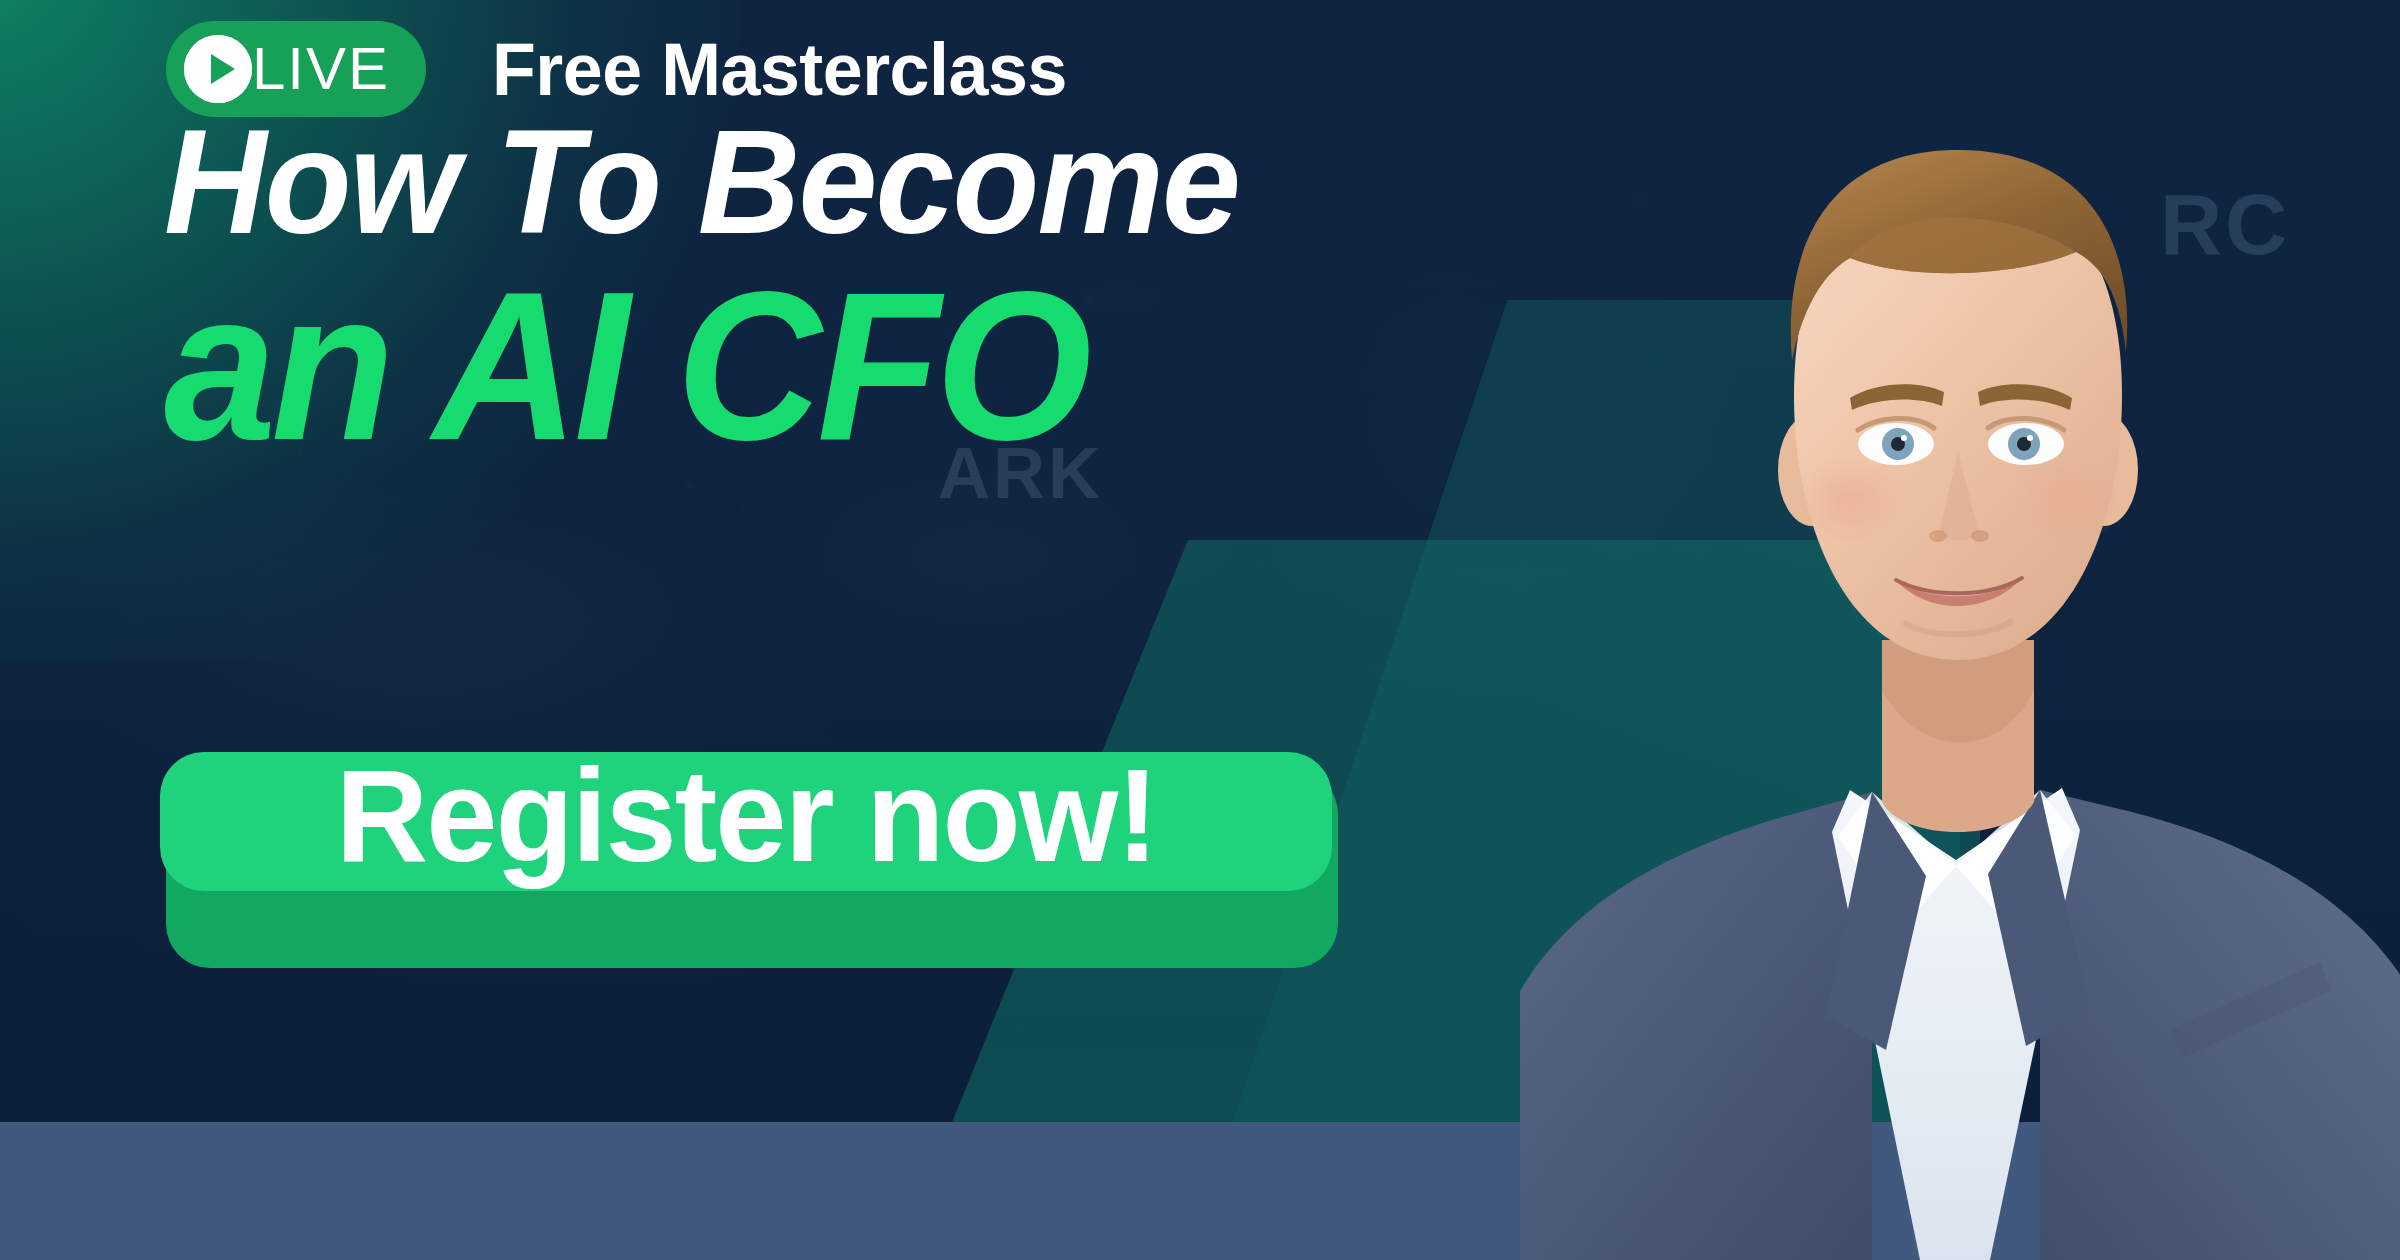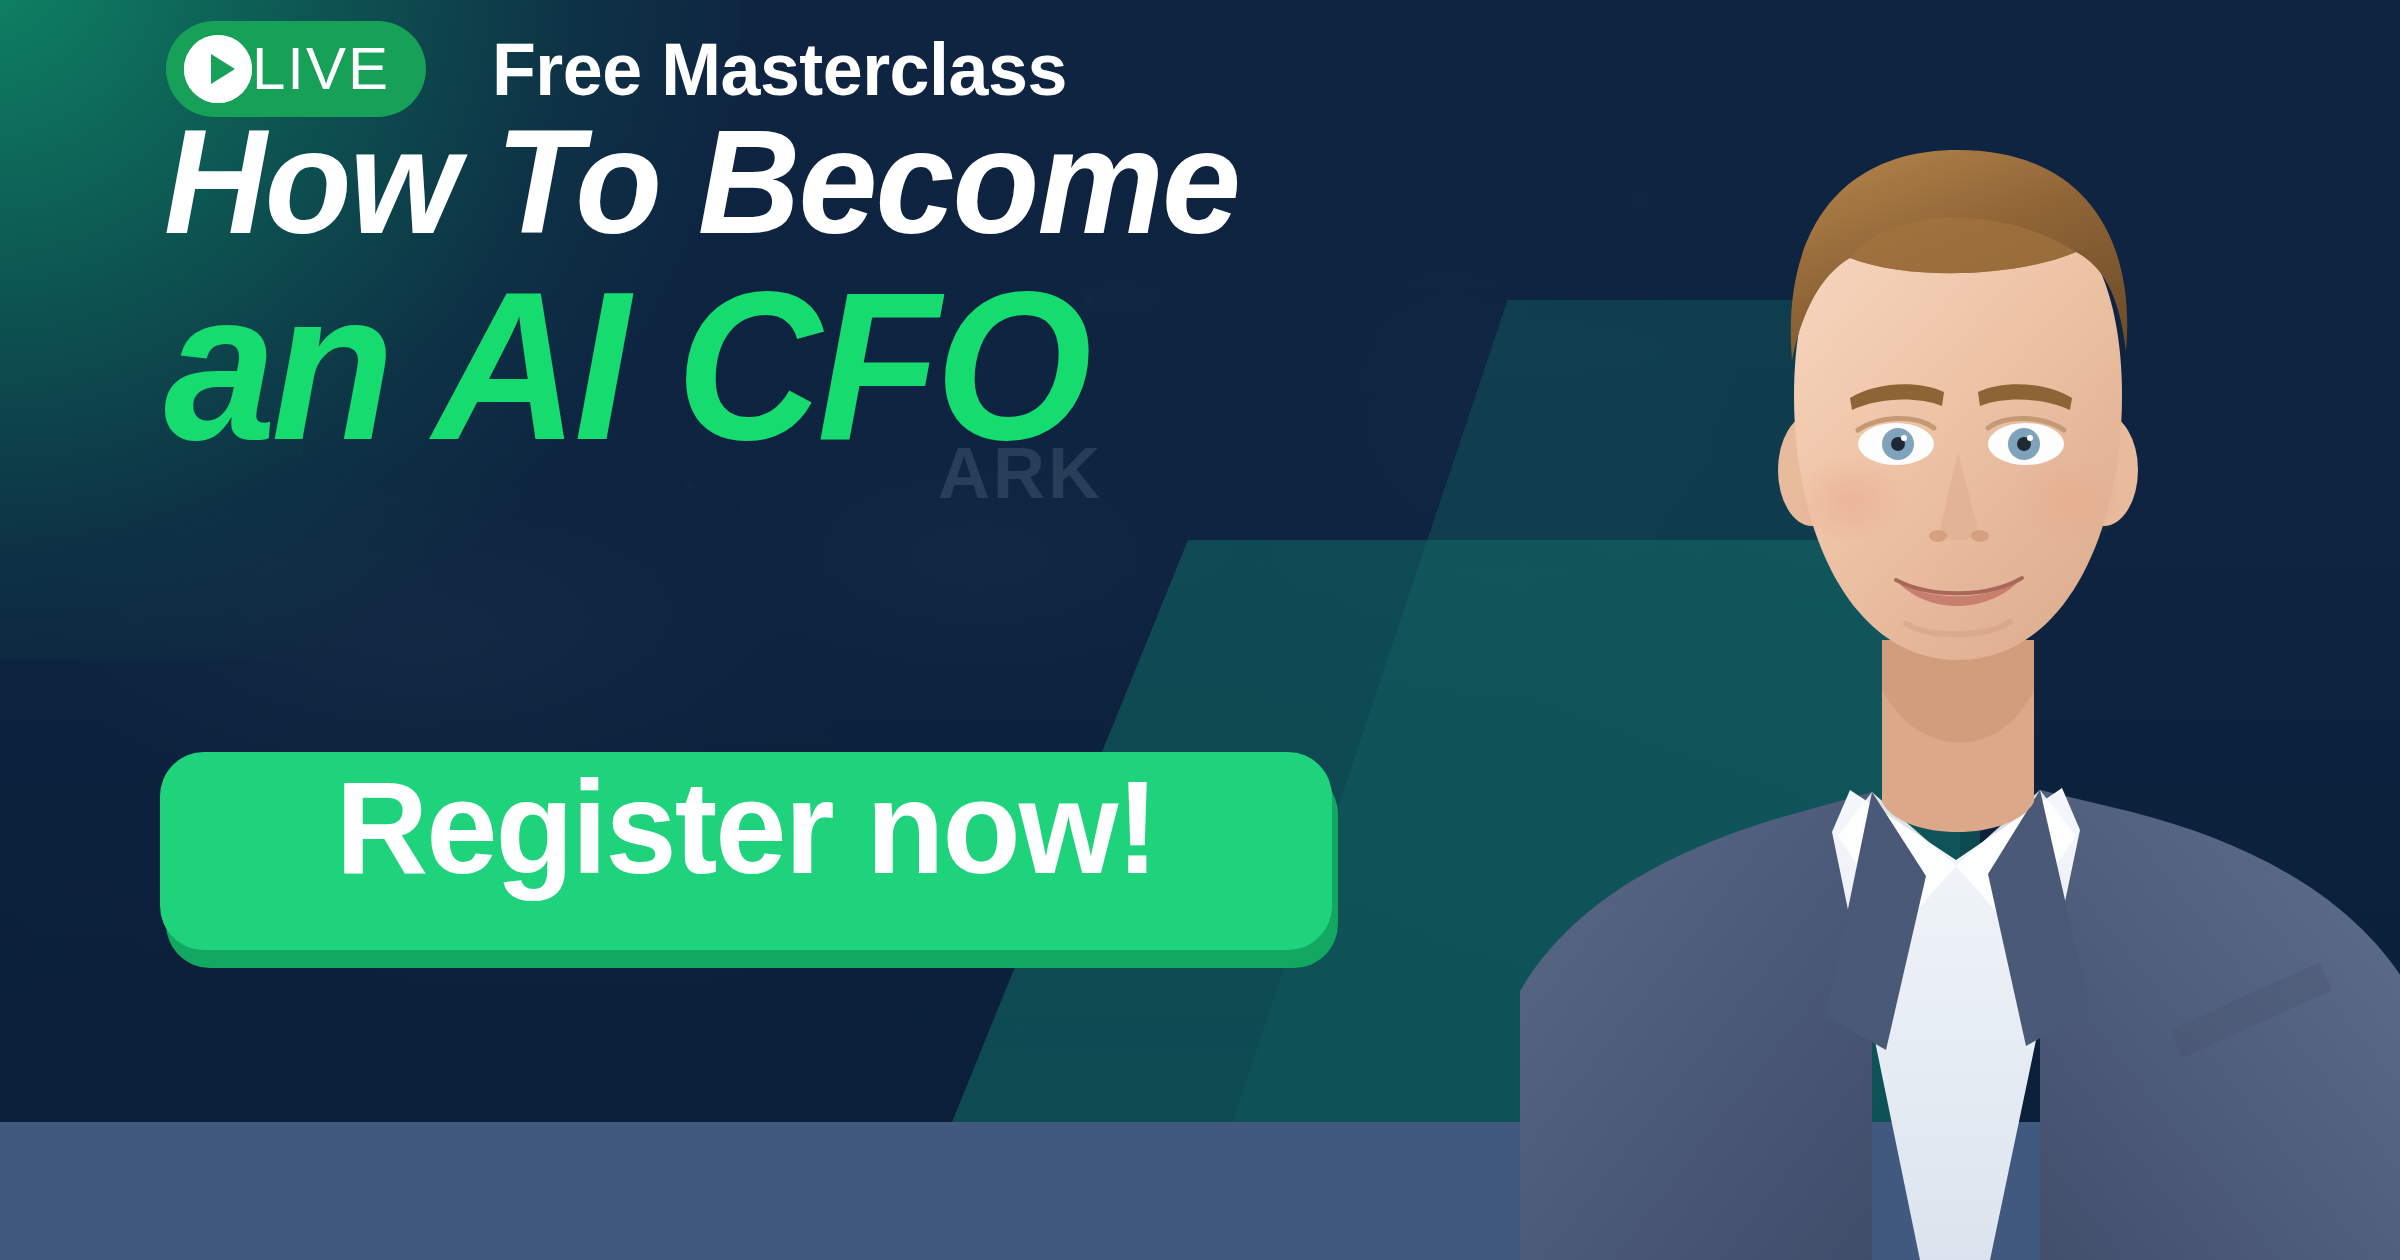--- a/index.html
+++ b/index.html
@@ -118,24 +118,24 @@
     z-index:7;
   }
   .cta-shadow {
     position:absolute; left:6px; top:18px;
     width:1172px; height:198px;
     background:#13a861;
     border-radius:44px;
   }
   .cta-button {
     position:relative;
-    width:1172px; height:198px;
+    width:1172px; height:139px;
     background:#1ed37c;
     border-radius:44px;
-    display:flex; align-items:flex-start; justify-content:center;
+    display:flex; align-items:center; justify-content:center;
     cursor:pointer;
     border:none;
     padding:0 0 12px 0;
   }
   .cta-label {
     font-size:132px;
     font-weight:700;
     color:#ffffff;
     letter-spacing:-2px;
     white-space:nowrap;
@@ -200,20 +200,21 @@
 <div class="banner">
 
   <div class="bg-photo"></div>
   <div class="bg-speckle"></div>
   <div class="bg-wash"></div>
   <div class="glow-tl"></div>
   <div class="wedge-teal"></div>
   <div class="wedge-teal2"></div>
 
   <div class="sign-ghost sign-ark">ARK</div>
+  <div class="sign-ghost sign-rc">RC</div>
 
   <div class="headline">
     <div class="hl-line1">How To Become</div>
     <div class="hl-line2 hl-green">an AI CFO</div>
   </div>
 
   <div class="cta-wrap">
     <div class="cta-shadow"></div>
     <button class="cta-button">
       <span class="cta-label">Register now!</span>

